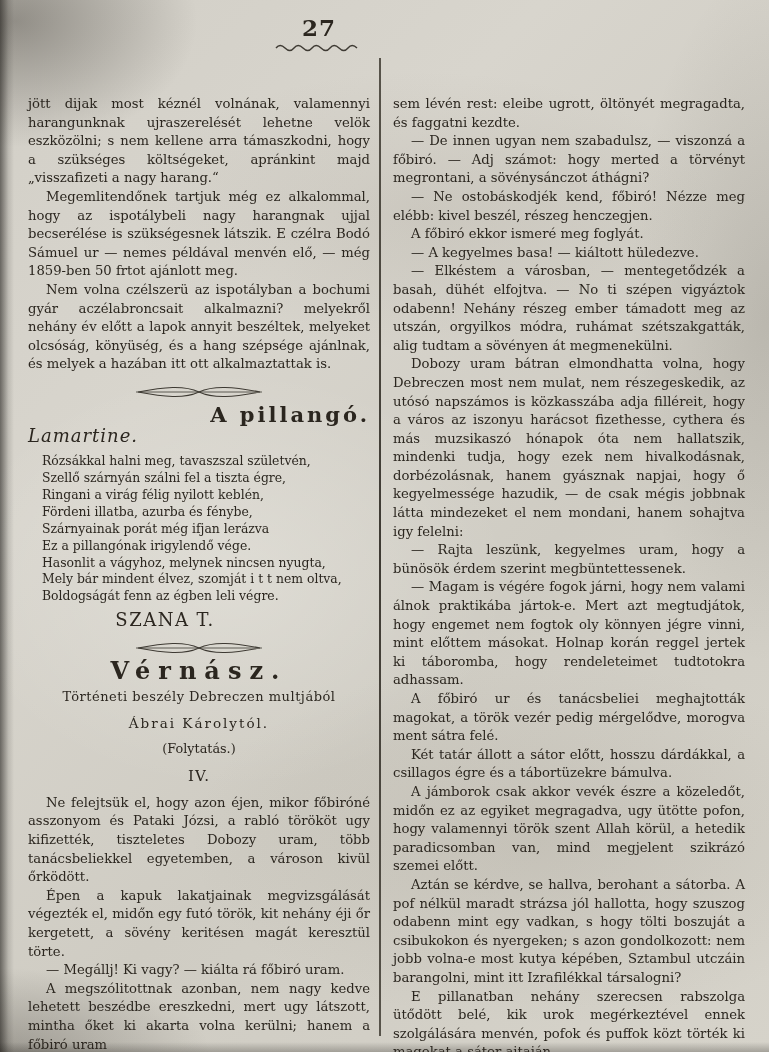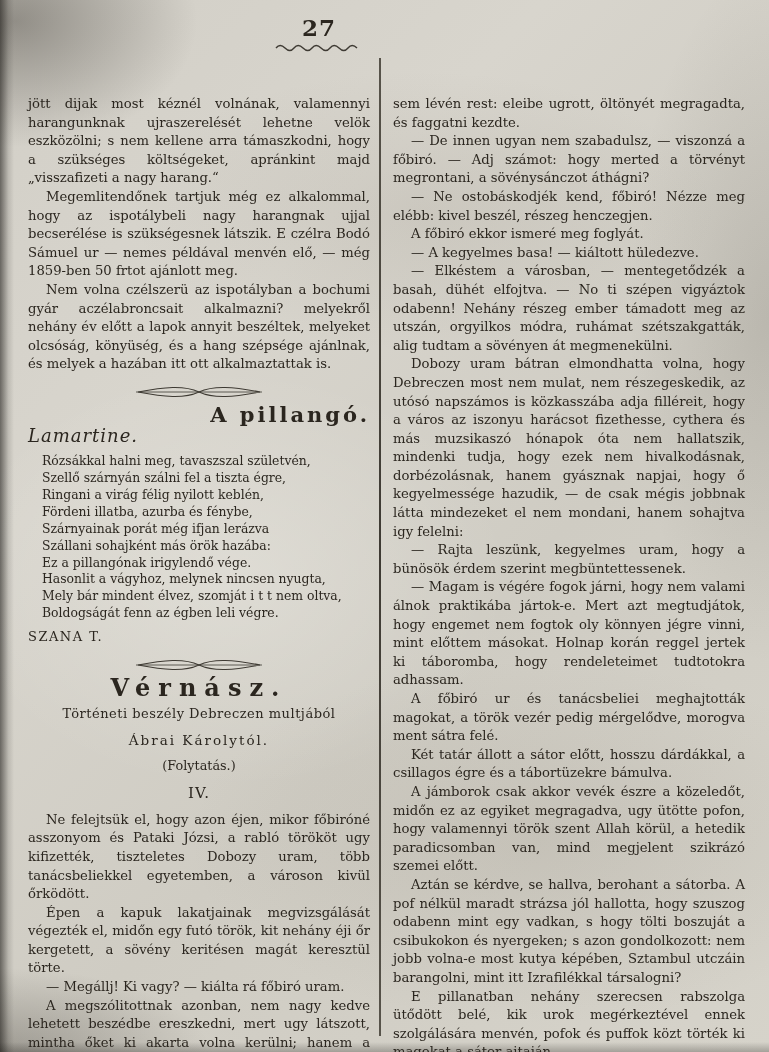--- a/index.html
+++ b/index.html
@@ -30,21 +30,21 @@
   .col{position:absolute;top:58px;font-size:13.2px;line-height:18.6px;margin-top:37px;}
   .col-left{left:28px;width:342px;}
   .col-right{left:393px;width:352px;}
   .col p{margin:0;text-align:justify;}
   .ind{text-indent:18px;}
   .ornament{display:block;margin:10px auto 6px auto;}
   .poem-title{text-align:right;font-size:21px;font-weight:bold;letter-spacing:3px;margin:4px 0 2px 0;}
   .poem-author{text-align:left;font-style:italic;font-size:18px;margin:0 0 8px 0;letter-spacing:1px;}
   .poem{margin-left:14px;font-size:12.4px;line-height:16.9px;}
   .poem div{white-space:nowrap;}
-  .poem-sig{text-align:left;margin:6px 68px 2px 0;font-size:13px;letter-spacing:1.5px;}
+  .poem-sig{text-align:center;margin:6px 68px 2px 0;font-size:18px;letter-spacing:1.5px;}
   .novel-title{text-align:center;font-size:24px;font-weight:bold;letter-spacing:8px;margin:6px 0 8px 0;}
   .novel-sub{text-align:center;font-size:13px;letter-spacing:0.5px;margin:0 0 7px 0;}
   .novel-author{text-align:center;font-size:13.5px;letter-spacing:2px;margin:0 0 7px 0;}
   .novel-note{text-align:center;font-size:12.8px;margin:0 0 9px 0;}
   .novel-chap{text-align:center;font-size:15px;margin:0 0 8px 0;letter-spacing:1px;}
 </style>
 </head>
 <body>
 
 <div class="page">
@@ -73,21 +73,20 @@
 
     <div>
       <div class="poem-title">A pillangó.</div>
       <div class="poem-author">Lamartine.</div>
       <div class="poem">
         <div>Rózsákkal halni meg, tavaszszal születvén,</div>
         <div>Szellő szárnyán szálni fel a tiszta égre,</div>
         <div>Ringani a virág félig nyilott keblén,</div>
         <div>Fördeni illatba, azurba és fénybe,</div>
         <div>Szárnyainak porát még ifjan lerázva</div>
-        <div>Szállani sohajként más örök hazába:</div>
         <div>Ez a pillangónak irigylendő vége.</div>
         <div>Hasonlit a vágyhoz, melynek nincsen nyugta,</div>
         <div>Mely bár mindent élvez, szomját i t t nem oltva,</div>
         <div>Boldogságát fenn az égben leli végre.</div>
       </div>
       <div class="poem-sig">SZANA T.</div>
     </div>
 
     <svg class="ornament" width="130" height="16" viewBox="0 0 130 16">
       <path d="M4,8 C30,3 50,1 65,8 C50,15 30,13 4,8 Z" fill="none" stroke="#3e3a33" stroke-width="1.1"></path>

